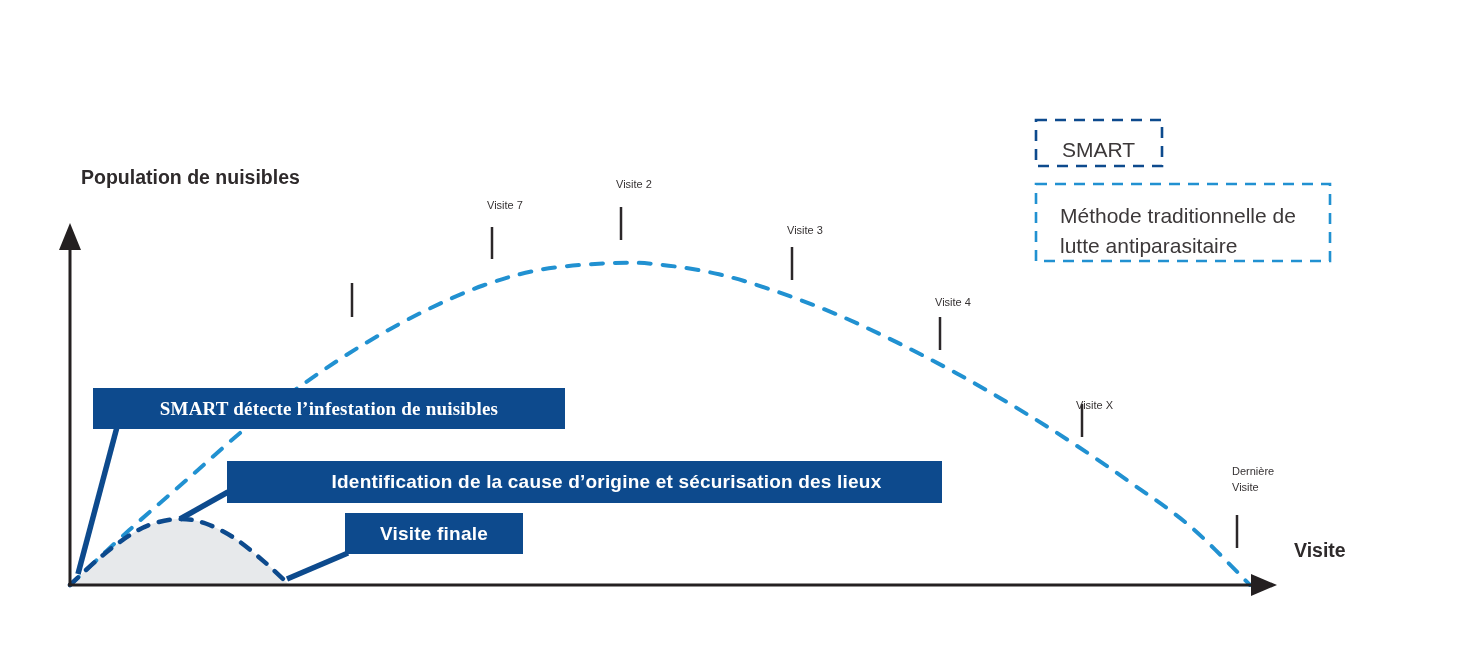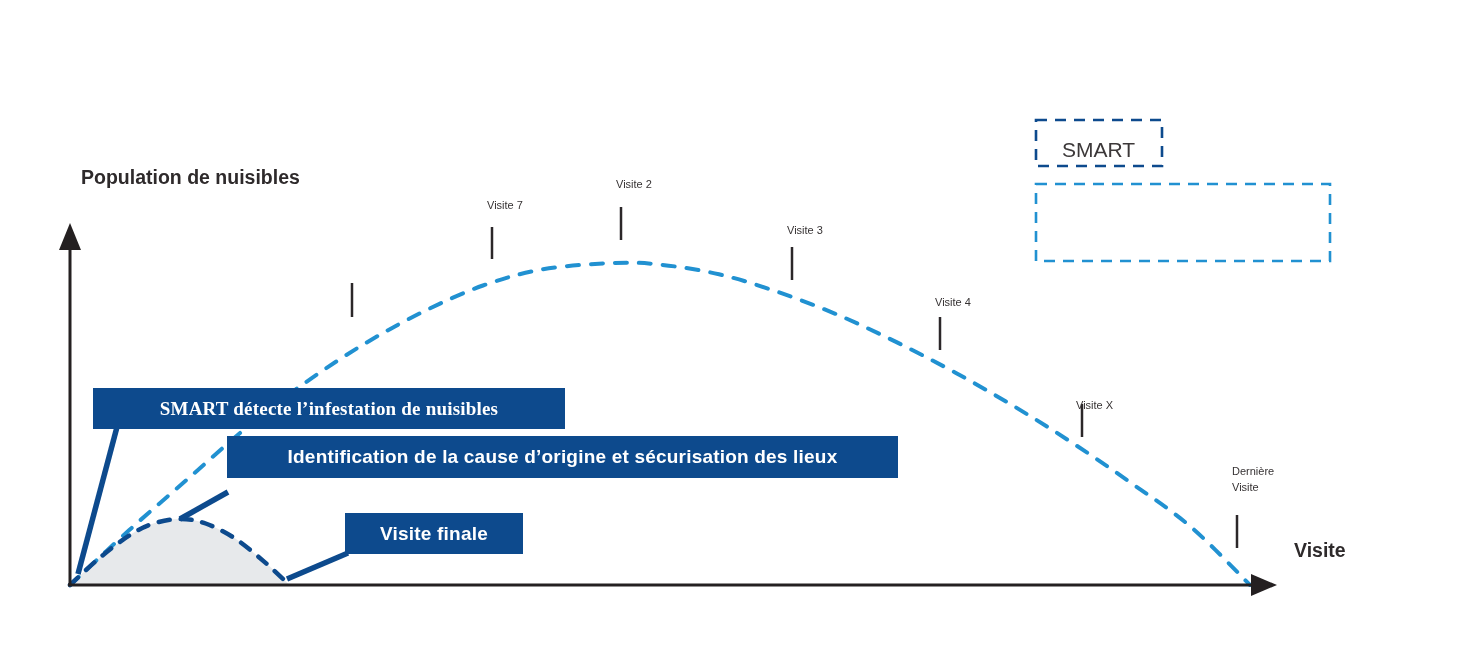--- a/index.html
+++ b/index.html
@@ -24,21 +24,21 @@
   .ann-v1{left:487px;top:198px;}
   .ann-v2{left:616px;top:177px;}
   .ann-v3{left:787px;top:223px;}
   .ann-v4{left:935px;top:295px;}
   .ann-vx{left:1076px;top:382px;margin-top:16px;}
   .ann-der{left:1232px;top:464px;}
   .callout-box{position:absolute;background:var(--navy);color:var(--box-text);
     font-weight:bold;font-size:19px;display:flex;align-items:center;justify-content:center;
     text-align:center;letter-spacing:.2px;}
   .box-1{left:93px;top:388px;width:472px;height:41px;font-family:Liberation Serif, serif;}
-  .box-2{left:227px;top:436px;width:671px;height:42px;}
+  .box-2{left:227px;top:461px;width:671px;height:42px;padding-left:44px;}
   .box-3{left:345px;top:513px;width:178px;height:41px;}
   .legend-text{font-size:21px;color:#3c3839;line-height:1.45;white-space:pre-line;}
   .legend-smart-text{left:1062px;top:135px;}
   .legend-trad-text{left:1060px;top:201px;}
 </style>
 </head>
 <body>
 
 <div class="stage">
 
@@ -88,14 +88,16 @@
   <div class="abs ann ann-v4">Visite 4</div>
   <div class="abs ann ann-vx">Visite X</div>
   <div class="abs ann ann-der">Dernière
 Visite</div>
 
   <div class="callout-box box-1">SMART détecte l’infestation de nuisibles</div>
   <div class="callout-box box-2">Identification de la cause d’origine et sécurisation des lieux</div>
   <div class="callout-box box-3">Visite finale</div>
 
   <div class="abs legend-text legend-smart-text">SMART</div>
+  <div class="abs legend-text legend-trad-text">Méthode traditionnelle de
+lutte antiparasitaire</div>
 
 </div>
 
 </body></html>

